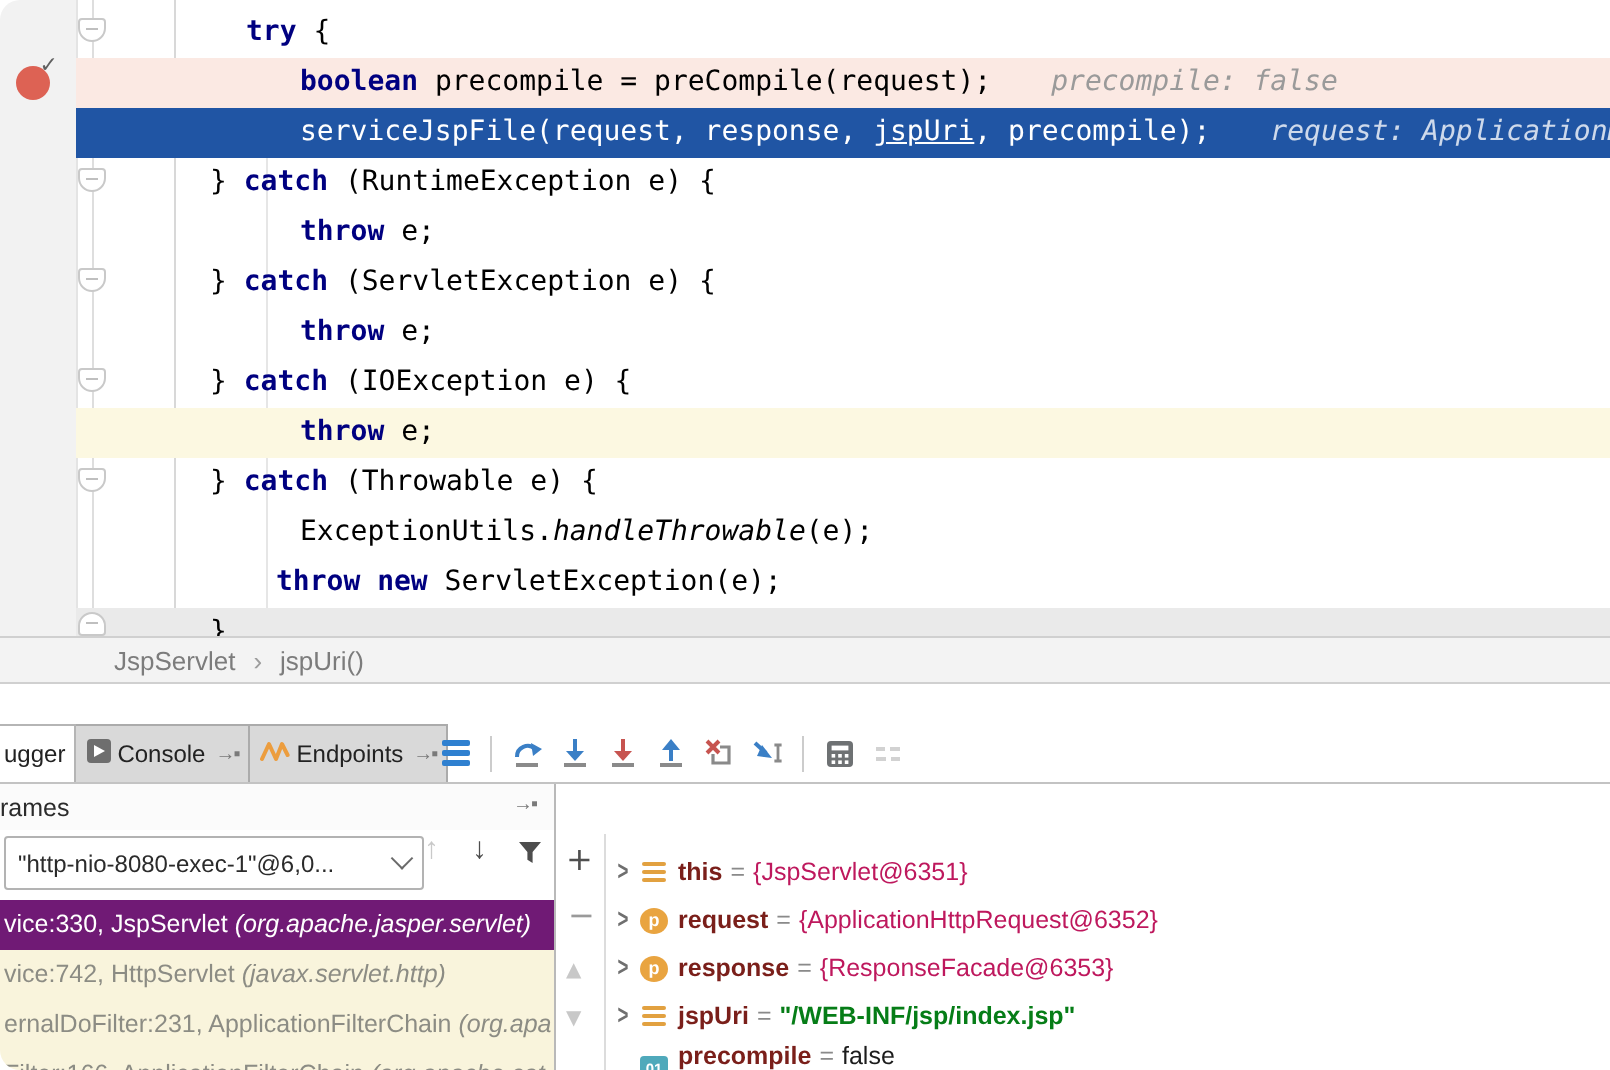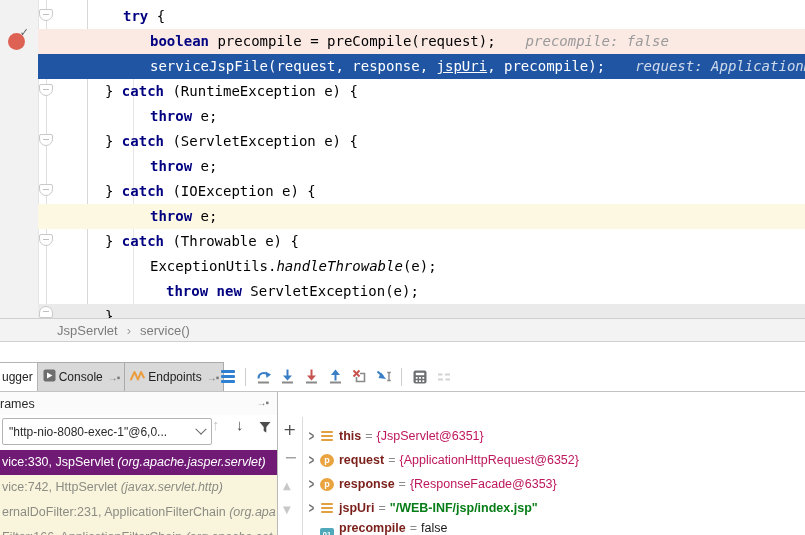--- a/index.html
+++ b/index.html
@@ -1,17 +1,17 @@
 <!DOCTYPE html>
 <html><head>
 <meta charset="utf-8">
 <style>
   html,body{margin:0;padding:0;background:#fff;}
   #stage{position:relative;width:805px;height:535px;overflow:hidden;background:#fff;
-         font-family:"Liberation Sans",sans-serif;-webkit-font-smoothing:antialiased;}
+         font-family:"Liberation Sans",sans-serif;border-radius:10px;-webkit-font-smoothing:antialiased;}
 
   
   #editor{position:absolute;left:0;top:0;width:805px;height:318px;background:#fff;overflow:hidden;}
   .gutter{position:absolute;left:0;top:0;width:38px;height:318px;background:#f2f2f2;border-right:1px solid #e4e4e4;}
   .fold-colline{position:absolute;left:46px;top:0;width:1px;height:318px;background:#dedede;}
   .gutter-border{position:absolute;left:87px;top:0;width:1px;height:318px;background:#d8d8d8;}
   .indent-guide{position:absolute;left:133px;top:29px;width:1px;height:275px;background:#e6e6e6;}
 
   .code-row{position:absolute;left:38px;right:0;height:25px;}
   .bg-breakpoint{background:#fbe9e3;}
@@ -138,41 +138,41 @@
         <div class="code-row bg-caret" style="top: 204px;">
           <div class="code-text" style="left: 112px;"><span class="cs-kw">throw</span><span class="cs-p"> e;</span></div>
         </div>
         <div class="code-row bg-none" style="top: 229px;">
           <div class="code-text" style="left: 67px;"><span class="cs-p">} </span><span class="cs-kw">catch</span><span class="cs-p"> (Throwable e) {</span></div>
         </div>
         <div class="code-row bg-none" style="top: 254px;">
           <div class="code-text" style="left: 112px;"><span class="cs-p">ExceptionUtils.</span><span class="cs-i">handleThrowable</span><span class="cs-p">(e);</span></div>
         </div>
         <div class="code-row bg-none" style="top: 279px;">
-          <div class="code-text" style="left: 128px;"><span class="cs-kw">throw new</span><span class="cs-p"> ServletException(e);</span></div>
+          <div class="code-text" style="left: 100px;"><span class="cs-kw">throw new</span><span class="cs-p"> ServletException(e);</span></div>
         </div>
         <div class="code-row bg-partial" style="top: 304px;">
           <div class="code-text" style="left: 67px;"><span class="cs-p">}</span></div>
         </div>
       </div>
     <div id="fold-markers">
         <div class="fold" style="top: 9px;"></div>
         <div class="fold" style="top: 84px;"></div>
         <div class="fold" style="top: 134px;"></div>
         <div class="fold" style="top: 184px;"></div>
         <div class="fold" style="top: 234px;"></div>
         <div class="fold end" style="top: 306px;"></div>
       </div>
     <div class="bp"></div>
   </div>
 
   <div id="breadcrumb">
     <span>JspServlet</span>
     <span class="sep">›</span>
-    <span>service()</span>
+    <span>jspUri()</span>
   </div>
 
   <div id="tabrow">
     <div class="tab active">
       <span>ugger</span>
     </div>
     <div class="tab">
       <span>
         <svg width="13" height="13">
             <rect x="0.5" y="0.5" width="12" height="12" rx="2" fill="#6e6e6e"></rect>

